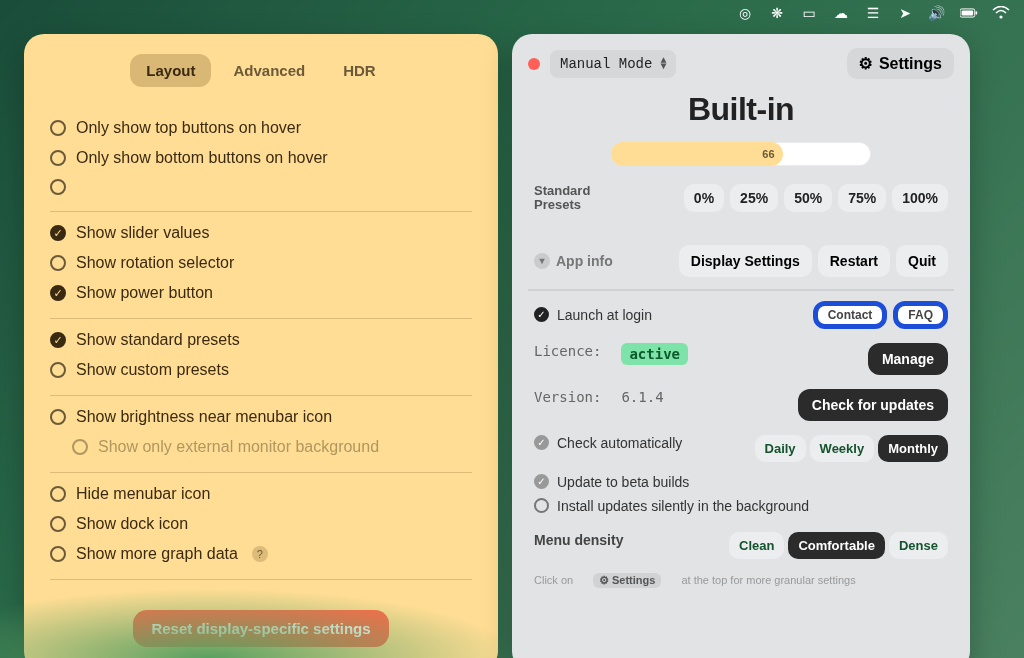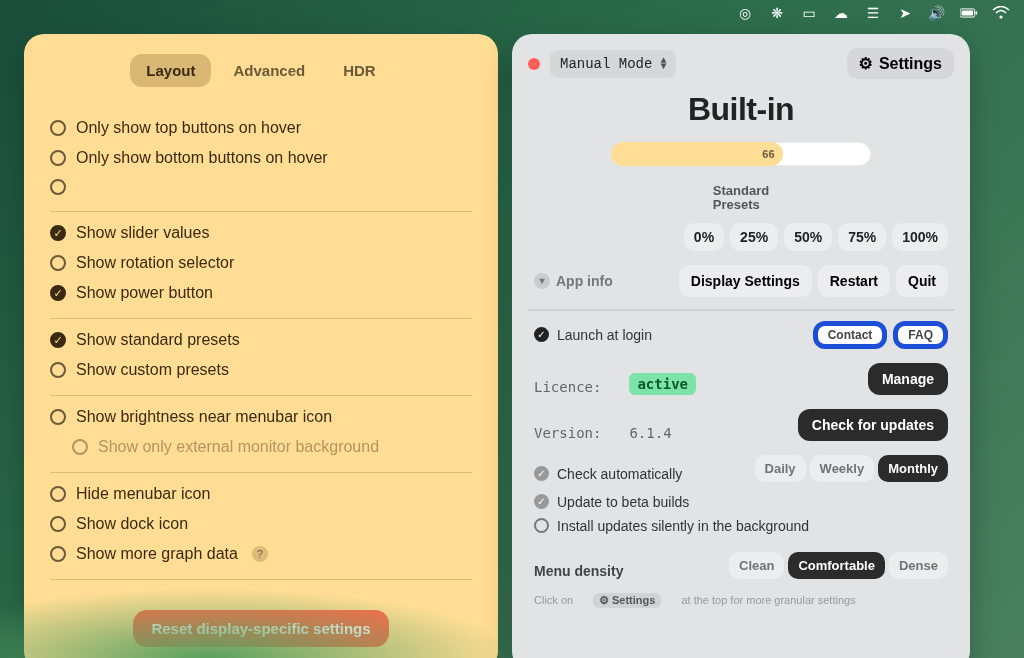--- a/index.html
+++ b/index.html
@@ -83,47 +83,47 @@
   box-shadow: inset 0 0 0 1px rgba(0,0,0,0.08);
 }
 .slider-fill {
   position: absolute; left: 0; top: 0; bottom: 0; border-radius: 12px;
   background: #ffdd94;
   display: flex; align-items: center; justify-content: flex-end; padding: 0 8px;
   font-size: 11px; font-weight: 700; color: #6b5a3a;
 }
 .slider-sun { position: absolute; left: 8px; top: 50%; transform: translateY(-50%); font-size: 12px; color: #b09050; }
 
-.presets-row { display: flex; align-items: center; gap: 10px; margin-bottom: 14px; padding: 0 6px; flex-direction: column; }
+.presets-row { display: flex; align-items: center; gap: 10px; margin-bottom: 32px; padding: 0 6px; }
 .presets-label { font-size: 13px; font-weight: 700; color: #555; line-height: 1.1; }
 .presets-chips { display: flex; gap: 6px; margin-left: auto; }
 .chip { background: #ecedef; border: none; padding: 6px 10px; border-radius: 10px; font-size: 14px; font-weight: 600; color: #222; cursor: pointer; }
 
 .row-mid { display: flex; align-items: center; gap: 10px; padding: 0 6px 12px 6px; border-bottom: 2px solid rgba(0,0,0,0.08); }
 .app-info { display: flex; align-items: center; gap: 6px; color: #777; font-size: 14px; font-weight: 600; cursor: pointer; }
 .app-info .chev { width: 16px; height: 16px; border-radius: 50%; background: rgba(0,0,0,0.1); display: inline-flex; align-items: center; justify-content: center; font-size: 10px; }
 .row-mid .actions { display: flex; gap: 6px; margin-left: auto; }
 .gbtn { background: #ecedef; border: none; padding: 8px 12px; border-radius: 10px; font-size: 14px; font-weight: 700; cursor: pointer; }
 
 .info-block { padding: 10px 6px 0 6px; font-size: 14px; color: #333; }
 .info-top { display: flex; align-items: center; }
 .check { display: flex; align-items: center; gap: 8px; cursor: pointer; }
 .check .box { width: 15px; height: 15px; border-radius: 50%; border: 2px solid #777; display: inline-flex; align-items: center; justify-content: center; flex-shrink: 0; }
 .check.on .box { background: #222; border-color: #222; color: #fff; font-size: 10px; }
 .check.grey .box { background: #999; border-color: #999; color: #fff; font-size: 10px; }
 .pill-sm { background: #fff; border: 5px solid #1d4ed8; border-radius: 12px; padding: 2px 10px; font-size: 12px; font-weight: 600; cursor: pointer; color: #444; }
 .info-top .spacer { margin-left: auto; display: flex; gap: 6px; }
 
-.row-kv { display: flex; align-items: flex-end; gap: 28px; margin-top: 14px; }
+.row-kv { display: flex; align-items: flex-start; gap: 20px; margin-top: 14px; }
 .keylbl { font-family: ui-monospace, Menlo, monospace; color: #666; font-size: 14px; }
 .badge-active { font-family: ui-monospace, Menlo, monospace; background: #7de3a8; color: #0a5a2a; padding: 3px 8px; border-radius: 6px; font-weight: 700; font-size: 14px; }
 .btn-dark { margin-left: auto; background: #2b2b2b; color: #fff; border: none; padding: 8px 14px; border-radius: 12px; font-weight: 700; font-size: 14px; cursor: pointer; }
 
 .seg-tiny { display: flex; gap: 4px; margin-left: auto; }
-.seg-tiny button { border: none; background: #ecedef; padding: 6px 10px; border-radius: 10px; font-size: 13px; font-weight: 600; cursor: pointer; color: #737373; }
+.seg-tiny button { border: none; background: #ecedef; padding: 6px 10px; border-radius: 10px; font-size: 13px; font-weight: 600; cursor: pointer; color: #14532d; }
 .seg-tiny .sel { background: #2b2b2b; color: #fff; }
 
 .hint { font-size: 11px; color: #999; margin-top: 14px; display: flex; align-items: center; gap: 20px; flex-wrap: wrap; }
 .hint .tag { background: #d0d2d4; border-radius: 6px; padding: 1px 6px; color: #555; font-weight: 600; display: inline-flex; align-items: center; gap: 3px; }
 
 
 .fg { position: absolute; left: 0; bottom: 0; width: 520px; height: 70px;
   background: radial-gradient(ellipse at 40% 100%, #5aa060 0%, rgba(0,0,0,0) 70%); }
 </style>
 </head>

